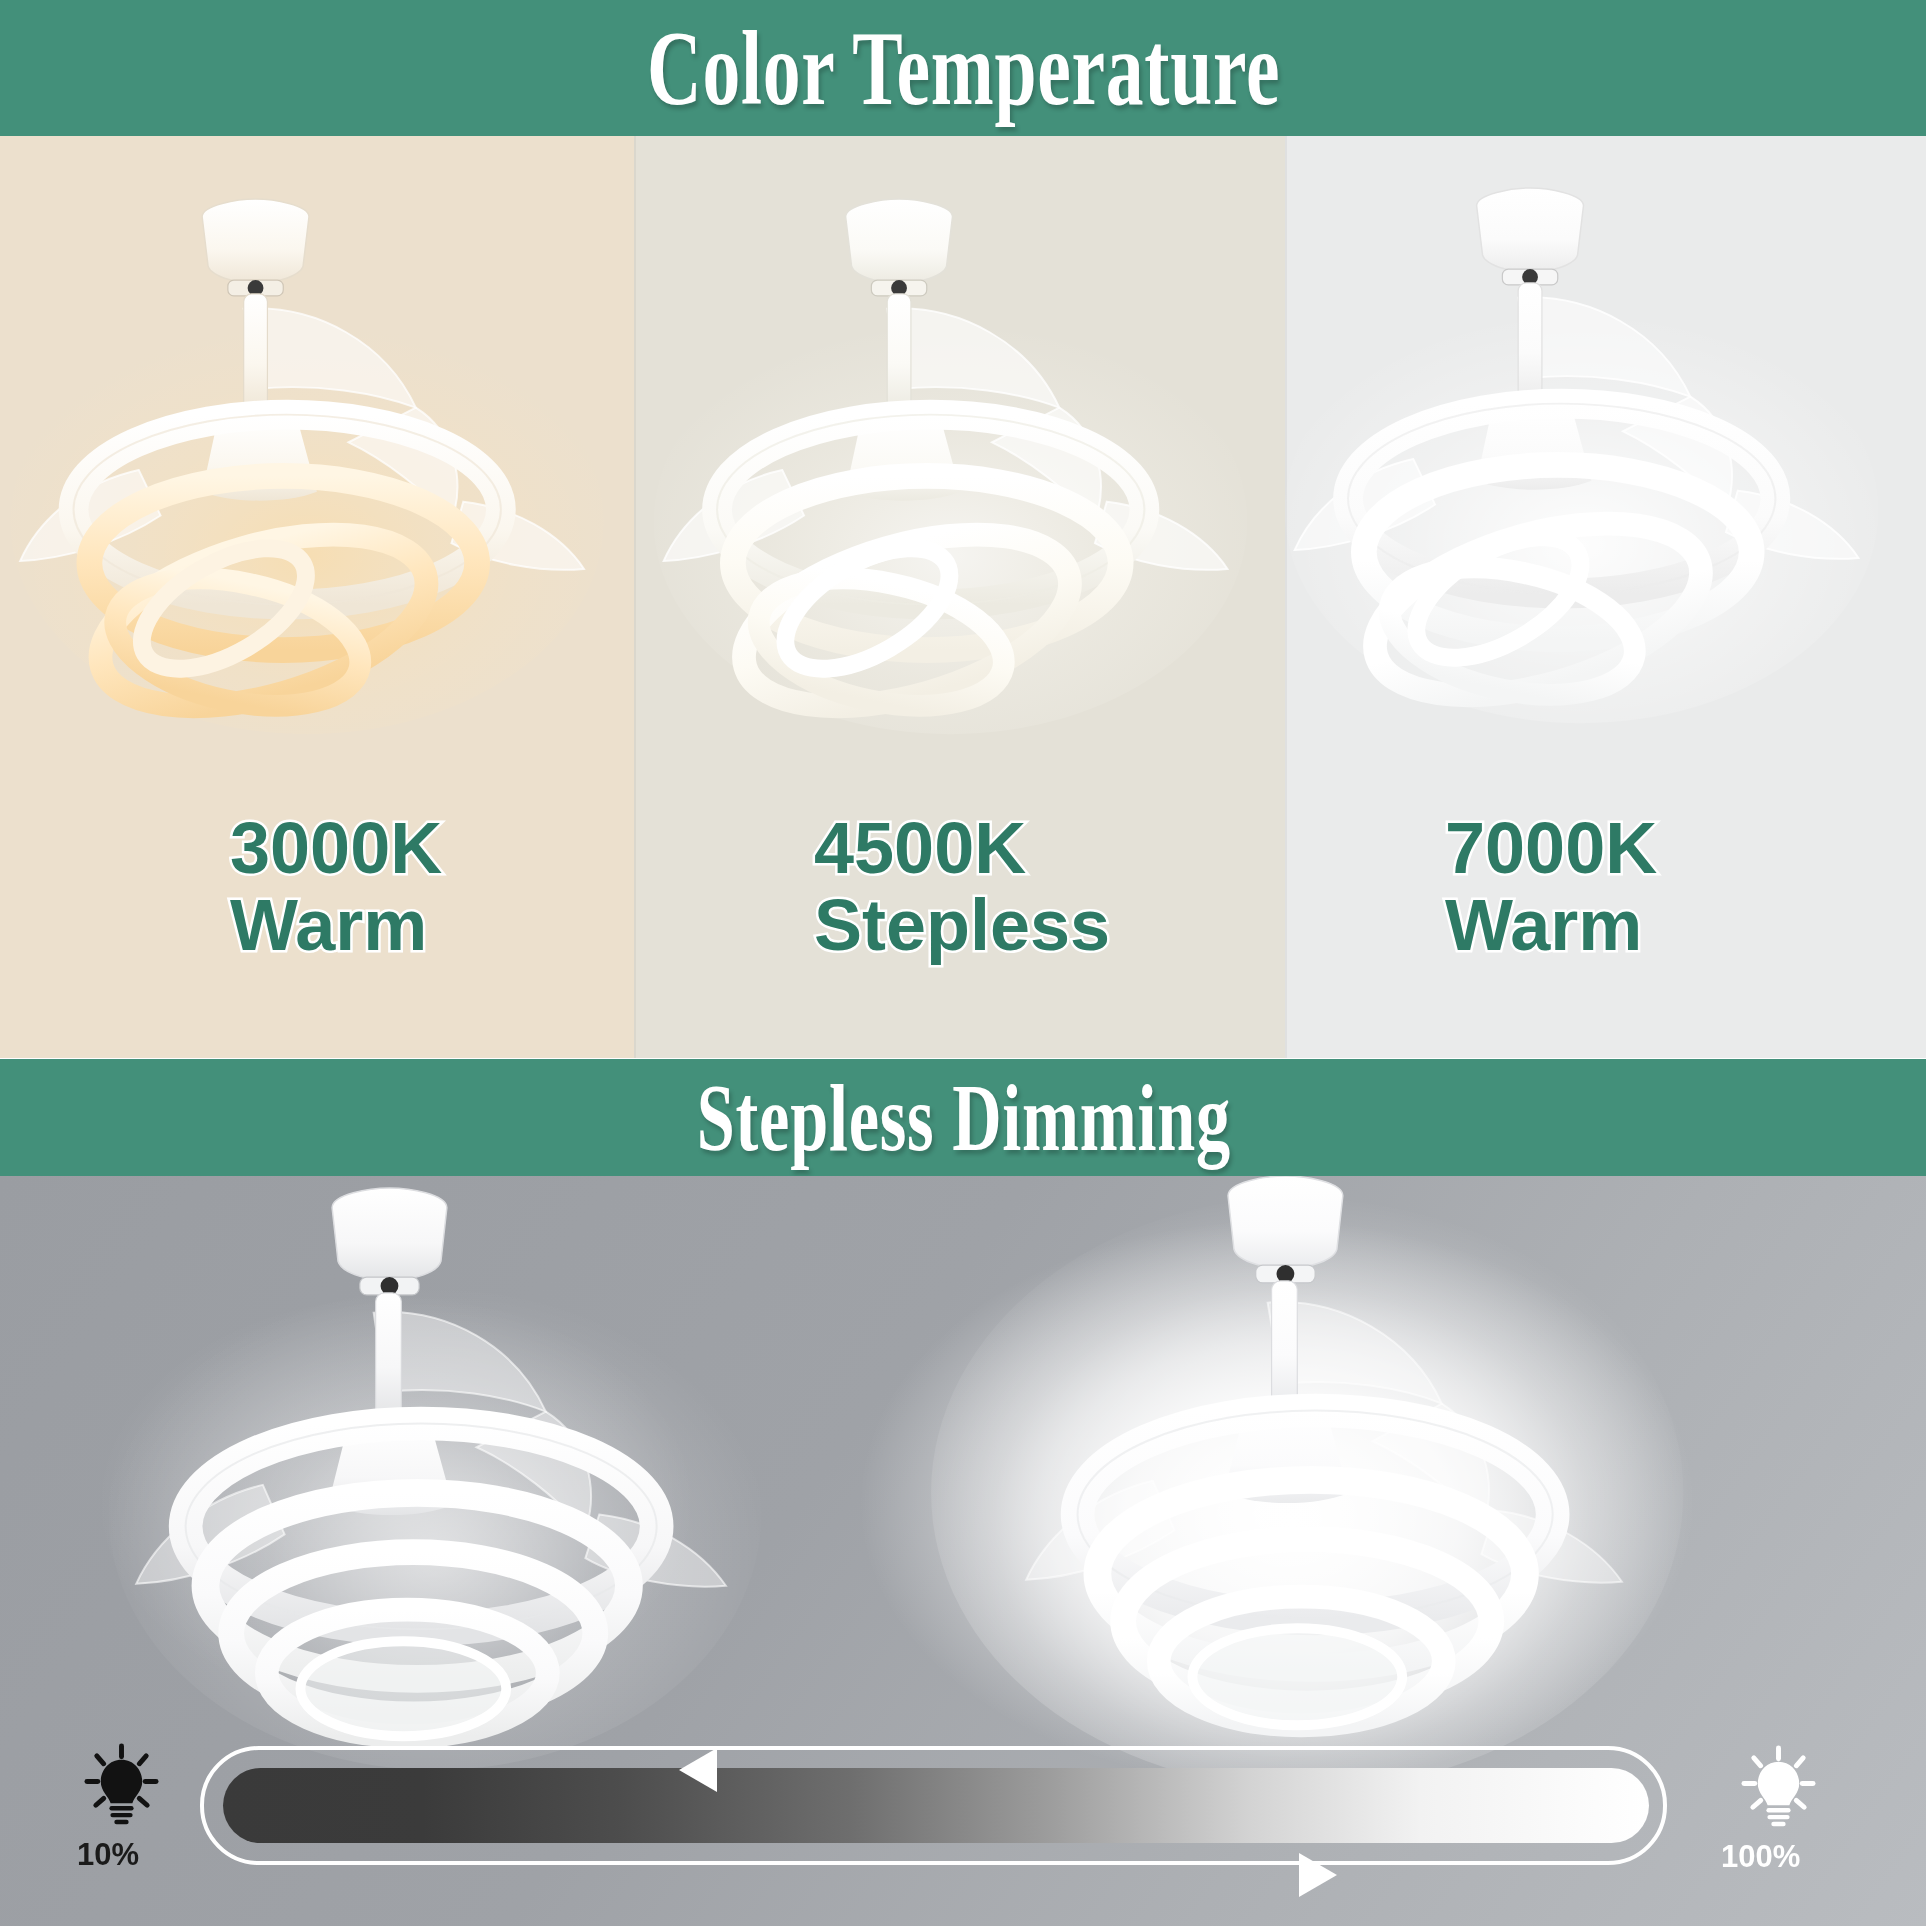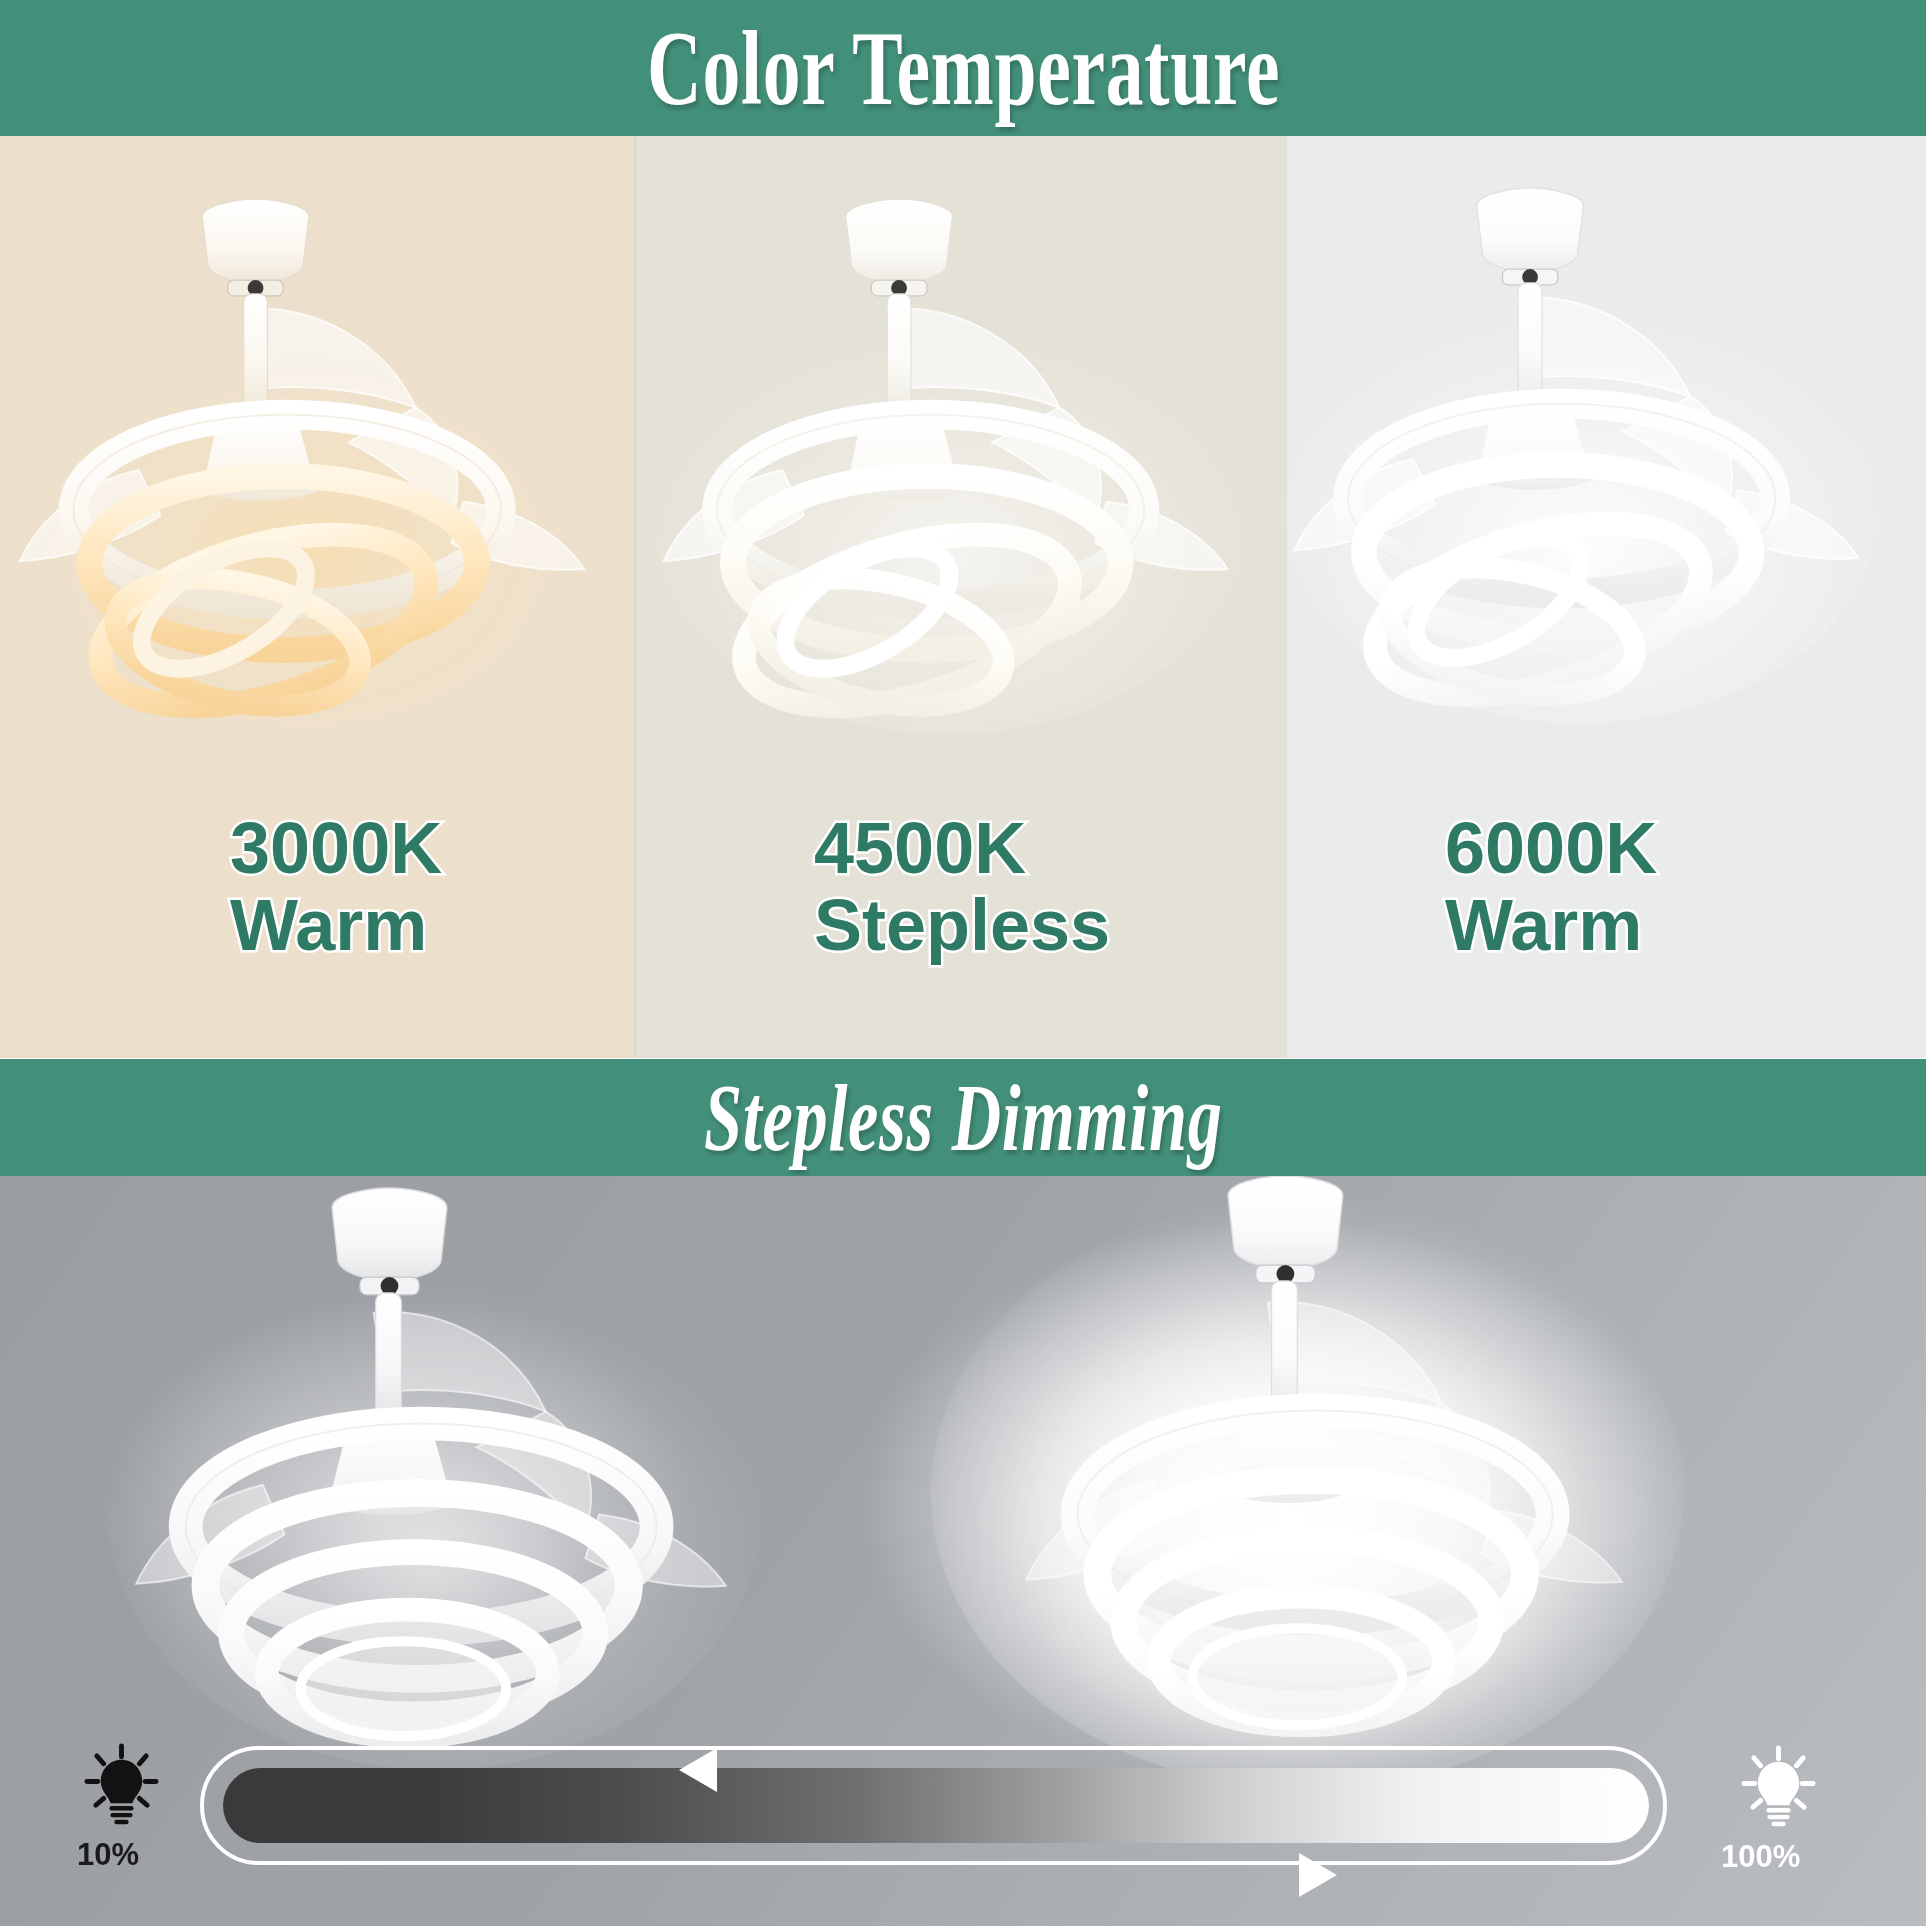--- a/index.html
+++ b/index.html
@@ -20,21 +20,21 @@
     font-family:"Liberation Serif",serif;
     font-weight:bold;color:#ffffff;
     letter-spacing:1px;
     transform:scaleX(.72);
     transform-origin:center center;
     text-shadow:3px 4px 5px rgba(0,0,0,.22);
     white-space:nowrap;
   }
   #banner-ct{top:0;height:136px;}
   #banner-ct .banner-title{font-size:105px;}
-  #banner-sd{top:1059px;height:117px;font-style:italic;}
+  #banner-sd{top:1059px;height:117px;}
   #banner-sd .banner-title{font-size:95px;}
 
   
   .ct-row{position:absolute;top:136px;left:0;width:1927px;height:922px;display:flex;}
   .ct-panel{position:relative;height:922px;overflow:hidden;}
   .ct-panel.p0{width:634px;background:#ece0cd;}
   .ct-panel.p1{width:651px;background:#e4e1d7;}
   .ct-panel.p2{width:642px;background:#eaebeb;}
   .ct-divider{position:absolute;top:0;width:2px;height:922px;background:rgba(0,0,0,.045);}
 
@@ -264,21 +264,21 @@
           </g>
           <g transform="rotate(12 260 452)">
             <ellipse cx="260" cy="452" rx="126" ry="60" fill="none" stroke="url(#ringC)" stroke-width="22"></ellipse>
           </g>
           <g transform="rotate(-30 246 418)">
             <ellipse cx="246" cy="418" rx="92" ry="46" fill="none" stroke="#ffffff" stroke-width="18"></ellipse>
           </g>
         </svg>
       </div>
       <div class="ct-caption">
-        <span class="k">6000K</span>
+        <span class="k">7000K</span>
         <span class="n">Warm</span>
       </div>
     </div>
   </div>
 
   <div class="banner" id="banner-sd">
     <div class="banner-title">Stepless Dimming</div>
   </div>
 
   <div class="dim-section">

